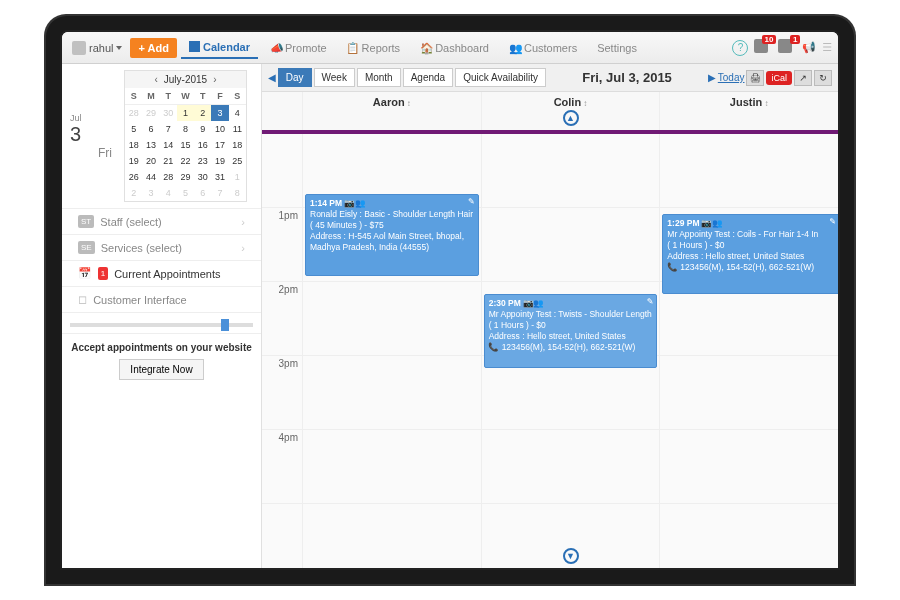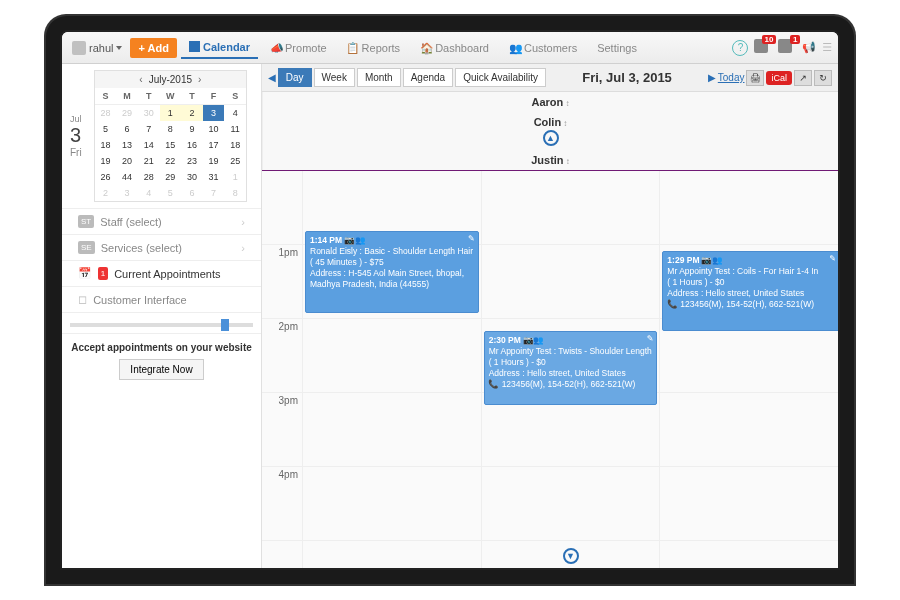--- a/index.html
+++ b/index.html
@@ -18,21 +18,21 @@
 .topbar-right { display: flex; align-items: center; gap: 6px; }
 .help-ico { width: 16px; height: 16px; border: 1px solid #5bb; border-radius: 50%; color: #5bb; display: flex; align-items: center; justify-content: center; font-size: 10px; cursor: pointer; }
 .notif { position: relative; width: 18px; height: 18px; cursor: pointer; }
 .notif .base { width: 14px; height: 14px; background: #888; border-radius: 2px; }
 .notif .badge { position: absolute; top: -4px; right: -4px; background: #d22; color: #fff; font-size: 8px; padding: 0 3px; border-radius: 2px; font-weight: bold; }
 .body { flex: 1; display: flex; overflow: hidden; }
 .sidebar { width: 200px; background: #fff; border-right: 1px solid #e0e0e0; display: flex; flex-direction: column; }
 .date-big { display: flex; align-items: center; gap: 6px; padding: 4px 8px; }
 .date-big .month { font-size: 9px; color: #888; }
 .date-big .num { font-size: 20px; color: #444; }
-.date-big .dow { font-size: 10px; color: #888; }
+.date-big .dow { font-size: 12px; color: #888; margin-left: 28px; }
 .mini-cal { border: 1px solid #e0e0e0; margin: 2px 6px; }
 .mini-cal-head { display: flex; align-items: center; justify-content: center; gap: 6px; padding: 3px; font-size: 10px; background: #f5f5f5; }
 .mini-cal-head .arr { cursor: pointer; color: #666; }
 .mini-cal table { width: 100%; border-collapse: collapse; font-size: 9px; }
 .mini-cal th { padding: 3px 0; color: #666; border-bottom: 1px solid #eee; }
 .mini-cal td { text-align: center; padding: 3px 0; cursor: pointer; }
 .mini-cal td.dim { color: #ccc; }
 .mini-cal td.sel { background: #3b7ab8; color: #fff; }
 .mini-cal td.hl { background: #fffbd6; }
 .side-item { display: flex; align-items: center; gap: 6px; padding: 6px 16px; border-top: 1px solid #eee; color: #888; cursor: pointer; }
@@ -47,21 +47,21 @@
 .side-cta .txt { font-size: 10px; font-weight: bold; margin-bottom: 6px; }
 .side-cta button { background: #f5f5f5; border: 1px solid #ccc; padding: 4px 10px; font-size: 10px; cursor: pointer; text-align: center; }
 .main { flex: 1; display: flex; flex-direction: column; background: #fafafa; }
 .cal-toolbar { display: flex; align-items: center; gap: 2px; padding: 4px 6px; background: #f0f0f0; border-bottom: 1px solid #ddd; font-size: 10px; }
 .view-btn { padding: 3px 7px; background: #fff; border: 1px solid #ccc; cursor: pointer; }
 .view-btn.active { background: #3b7ab8; color: #fff; border-color: #3b7ab8; }
 .cal-title { margin: 0 auto; font-weight: bold; font-size: 13px; color: #333; }
 .today-link { color: #2a6fb5; text-decoration: underline; cursor: pointer; }
 .tb-ico { width: 18px; height: 16px; background: #ddd; border: 1px solid #bbb; display: flex; align-items: center; justify-content: center; cursor: pointer; font-size: 9px; }
 .ical-badge { background: #d22; color: #fff; padding: 2px 5px; border-radius: 3px; font-size: 9px; cursor: pointer; }
-.cal-head { display: flex; border-bottom: 1px solid #701a75; background: #f8f8f8; flex-direction: column; }
+.cal-head { display: flex; border-bottom: 4px solid #701a75; background: #f8f8f8; }
 .time-col-head { width: 40px; }
 .col-head { flex: 1; text-align: center; padding: 4px; font-size: 11px; font-weight: bold; position: relative; border-left: 1px solid #eee; }
 .col-head .sub { font-size: 8px; color: #999; }
 .scroll-icon { width: 16px; height: 16px; border: 2px solid #2a6fb5; border-radius: 50%; color: #2a6fb5; display: inline-flex; align-items: center; justify-content: center; font-size: 9px; margin-top: 2px; cursor: pointer; }
 .cal-grid { flex: 1; display: flex; overflow: hidden; position: relative; }
 .time-col { width: 40px; }
 .time-slot { height: 74px; text-align: right; padding: 2px 4px 0 0; font-size: 10px; color: #666; border-bottom: 1px solid #eee; }
 .day-cols { flex: 1; display: flex; position: relative; }
 .day-col { flex: 1; border-left: 1px solid #eee; position: relative; }
 .day-col .row { height: 74px; border-bottom: 1px solid #eee; }

